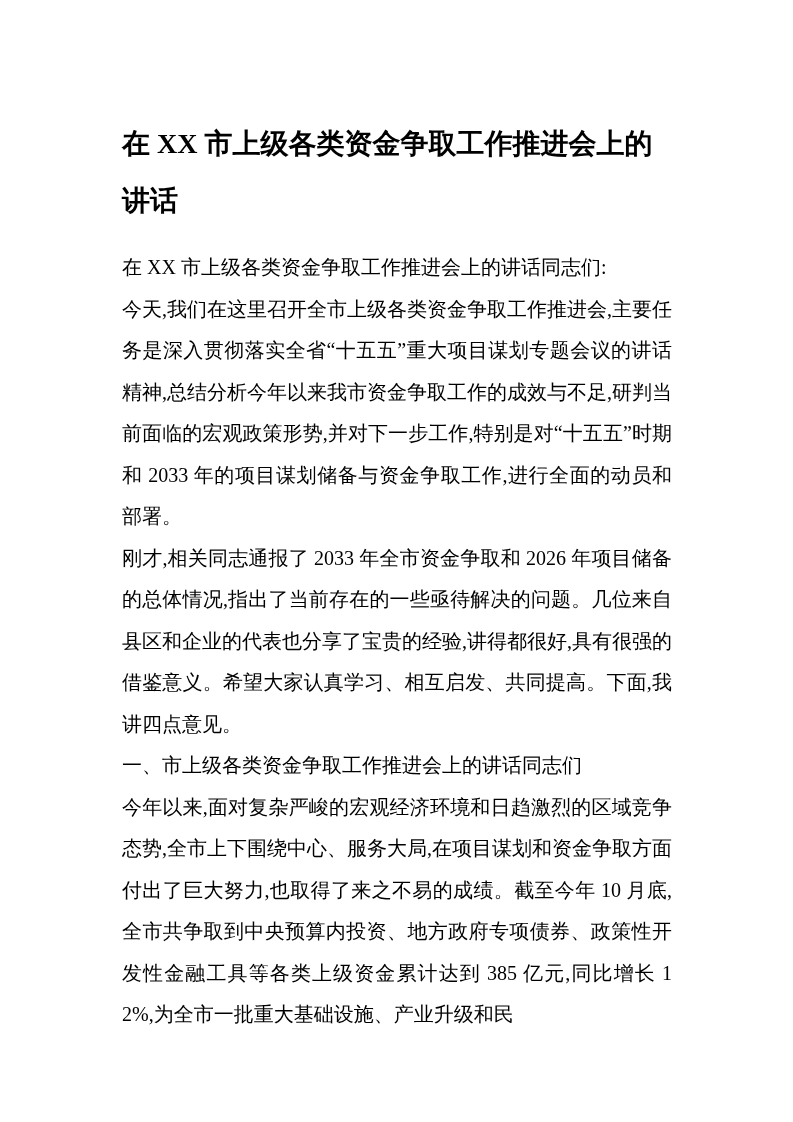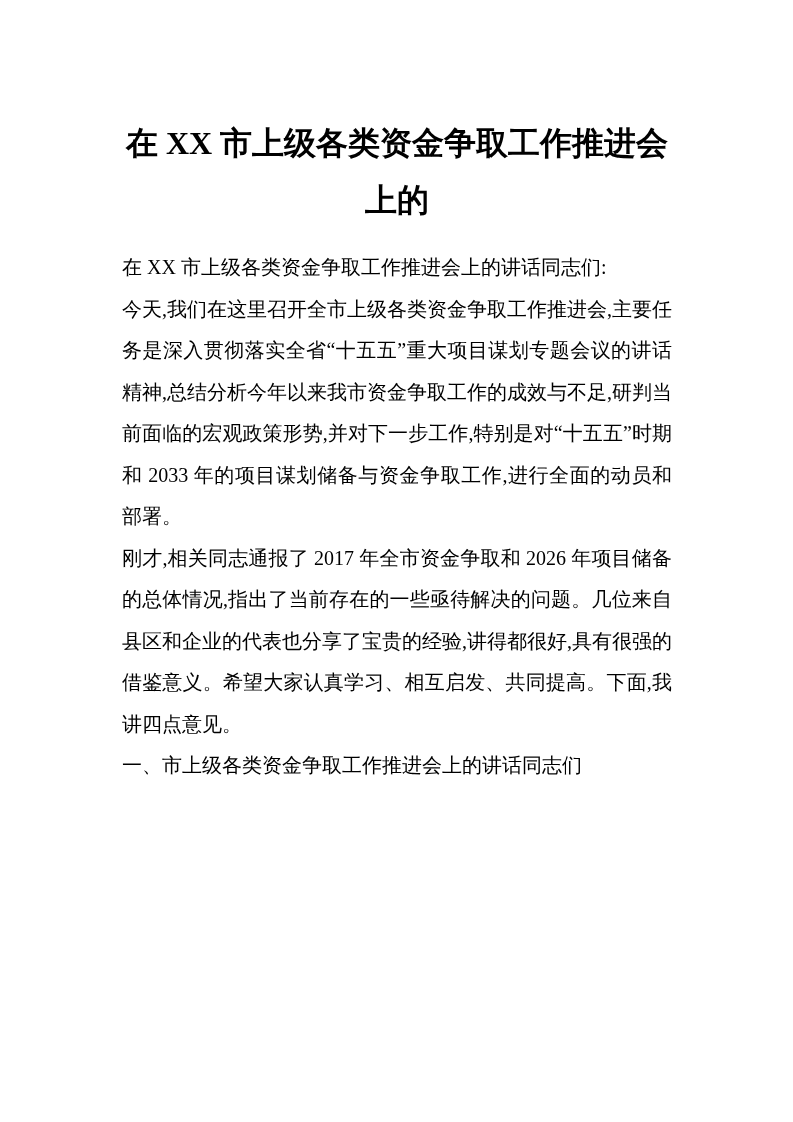--- a/index.html
+++ b/index.html
@@ -12,24 +12,23 @@
     width: 793px;
     height: 1122px;
     background: #ffffff;
     color: #000000;
     overflow: hidden;
     box-sizing: border-box;
     padding: 115px 121px 0 122px;
     font-family: "Liberation Serif", "DejaVu Serif", serif;
   }
   .doc-title {
-    font-size: 32px;
+    font-size: 28px;
     font-weight: bold;
     line-height: 57px;
-    text-align: center;
     color: #000000;
     margin: 0 0 18px 0;
   }
   .doc-title .title-line {
     display: block;
   }
   .doc-body p {
     margin: 0;
     font-size: 20px;
     line-height: 41.5px;
@@ -39,22 +38,24 @@
     word-break: break-all;
   }
 </style>
 </head>
 <body>
 
 <div class="page">
 
   <h1 class="doc-title">
     <span class="title-line">在 XX 市上级各类资金争取工作推进会上的</span>
+    <span class="title-line">讲话</span>
   </h1>
 
   <div class="doc-body">
     <p>在 XX 市上级各类资金争取工作推进会上的讲话同志们:</p>
     <p>今天,我们在这里召开全市上级各类资金争取工作推进会,主要任务是深入贯彻落实全省“十五五”重大项目谋划专题会议的讲话精神,总结分析今年以来我市资金争取工作的成效与不足,研判当前面临的宏观政策形势,并对下一步工作,特别是对“十五五”时期和 2033 年的项目谋划储备与资金争取工作,进行全面的动员和部署。</p>
-    <p>刚才,相关同志通报了 2017 年全市资金争取和 2026 年项目储备的总体情况,指出了当前存在的一些亟待解决的问题。几位来自县区和企业的代表也分享了宝贵的经验,讲得都很好,具有很强的借鉴意义。希望大家认真学习、相互启发、共同提高。下面,我讲四点意见。</p>
+    <p>刚才,相关同志通报了 2033 年全市资金争取和 2026 年项目储备的总体情况,指出了当前存在的一些亟待解决的问题。几位来自县区和企业的代表也分享了宝贵的经验,讲得都很好,具有很强的借鉴意义。希望大家认真学习、相互启发、共同提高。下面,我讲四点意见。</p>
     <p>一、市上级各类资金争取工作推进会上的讲话同志们</p>
+    <p>今年以来,面对复杂严峻的宏观经济环境和日趋激烈的区域竞争态势,全市上下围绕中心、服务大局,在项目谋划和资金争取方面付出了巨大努力,也取得了来之不易的成绩。截至今年 10 月底,全市共争取到中央预算内投资、地方政府专项债券、政策性开发性金融工具等各类上级资金累计达到 385 亿元,同比增长 12%,为全市一批重大基础设施、产业升级和民</p>
   </div>
 
 </div>
 
 </body></html>

